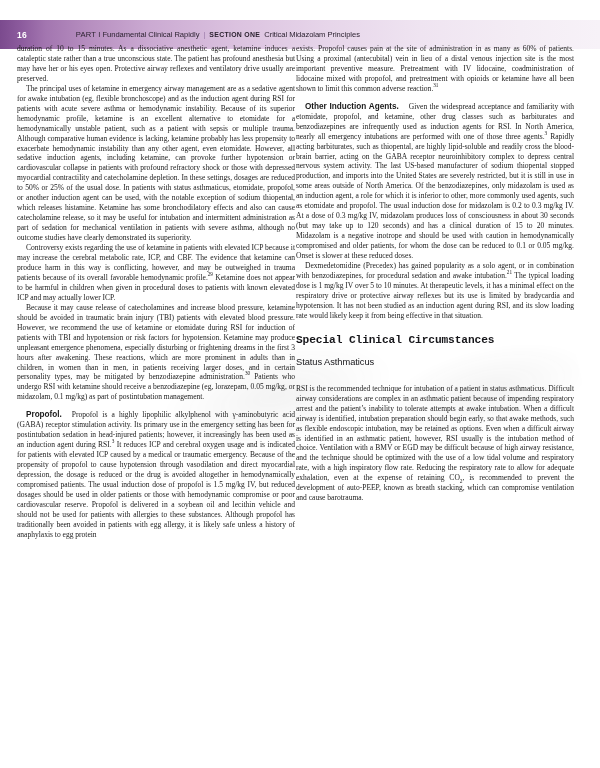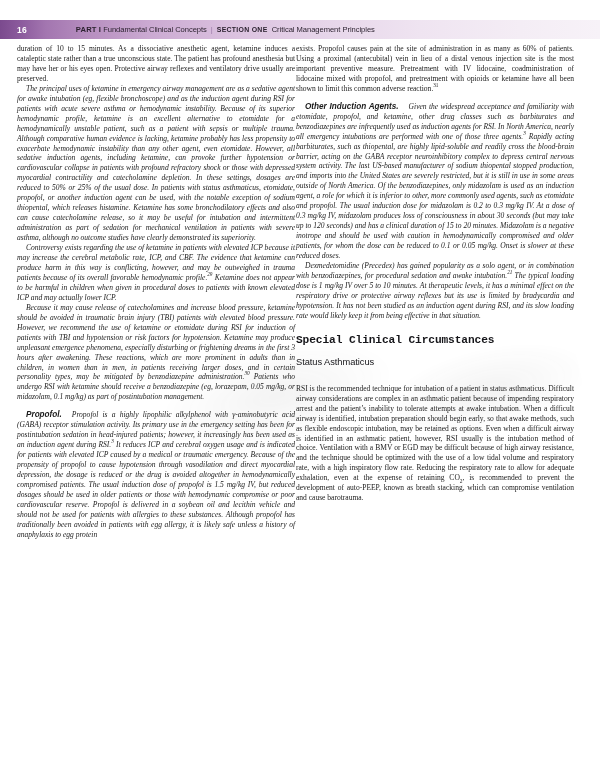--- a/index.html
+++ b/index.html
@@ -15,21 +15,21 @@
     color: #1a1a1a;
     position: relative;
   }
 
   
   .running-head {
     position: absolute;
     top: 20px;
     left: 0;
     width: 600px;
-    height: 19px;
+    height: 29px;
     display: flex;
     align-items: center;
     background: linear-gradient(to right,
         #7b4a8e 0px, #8d5c9e 22px, #a376b0 46px,
         #b78fc0 90px, #cbaad2 150px, #dcc3e0 240px,
         #e7d6ea 330px, #efe4f1 420px, #f4edf5 520px, #f7f2f8 600px);
   }
   .rh-pagenum {
     color: #ffffff;
     font-family: "Liberation Sans", sans-serif;
@@ -40,21 +40,21 @@
   }
   .rh-body {
     margin-left: 49px;
     font-family: "Liberation Sans", sans-serif;
     font-size: 7.6px;
     color: #2c2230;
     white-space: nowrap;
     letter-spacing: -0.05px;
   }
   .rh-strong {
-    font-weight: bold;
+    font-weight: normal;
     letter-spacing: 0.15px;
   }
   .rh-sep {
     color: #9a7aa8;
     margin: 0 4px;
   }
   .rh-sec-label {
     font-weight: bold;
     font-size: 6.9px;
     letter-spacing: 0.3px;
@@ -78,21 +78,21 @@
 
   p {
     margin: 0;
     font-size: 7.55px;
     line-height: 9.95px;
     text-align: justify;
     text-justify: inter-word;
     hyphens: manual;
     letter-spacing: -0.01px;
   }
-  p.indent { text-indent: 9px; font-style: italic; }
+  p.indent { text-indent: 9px; }
   p.noindent { text-indent: 0; }
   p.gap-before { margin-top: 8px; }
 
   .run-in {
     font-family: "Liberation Sans", sans-serif;
     font-weight: bold;
     font-size: 8.2px;
   }
   .run-in-gap { padding-right: 10px; }
 
@@ -138,21 +138,21 @@
       radial-gradient(ellipse 150px 60px at 78% 62%, #3b3b3b 0%, rgba(59,59,59,0) 72%);
     transform: rotate(-13deg);
   }
 </style>
 </head>
 <body>
 
 <div class="running-head">
   <span class="rh-pagenum">16</span>
   <span class="rh-body">
-    <span class="rh-strong">PART I</span><span>&nbsp;</span><span class="rh-light">Fundamental Clinical Concepts</span><span class="rh-sep">|</span><span class="rh-sec-label">SECTION ONE</span><span>&nbsp;&nbsp;</span><span class="rh-light">Critical Management Principles</span>
+    <span class="rh-strong">PART I</span><span>&nbsp;</span><span class="rh-light">Fundamental Clinical Rapidly</span><span class="rh-sep">|</span><span class="rh-sec-label">SECTION ONE</span><span>&nbsp;&nbsp;</span><span class="rh-light">Critical Midazolam Principles</span>
   </span>
 </div>
 
 <div class="page">
 
   <div class="col">
     <p class="noindent">duration of 10 to 15 minutes. As a dissociative anesthetic agent, ketamine induces a cataleptic state rather than a true unconscious state. The patient has profound anesthesia but may have her or his eyes open. Protective airway reflexes and ventilatory drive usually are preserved.</p>
     <p class="indent">The principal uses of ketamine in emergency airway management are as a sedative agent for awake intubation (eg, flexible bronchoscope) and as the induction agent during RSI for patients with acute severe asthma or hemodynamic instability. Because of its superior hemodynamic profile, ketamine is an excellent alternative to etomidate for a hemodynamically unstable patient, such as a patient with sepsis or multiple trauma. Although comparative human evidence is lacking, ketamine probably has less propensity to exacerbate hemodynamic instability than any other agent, even etomidate. However, all sedative induction agents, including ketamine, can provoke further hypotension or cardiovascular collapse in patients with profound refractory shock or those with depressed myocardial contractility and catecholamine depletion. In these settings, dosages are reduced to 50% or 25% of the usual dose. In patients with status asthmaticus, etomidate, propofol, or another induction agent can be used, with the notable exception of sodium thiopental, which releases histamine. Ketamine has some bronchodilatory effects and also can cause catecholamine release, so it may be useful for intubation and intermittent administration as part of sedation for mechanical ventilation in patients with severe asthma, although no outcome studies have clearly demonstrated its superiority.</p>
     <p class="indent"><span>Controversy exists regarding the use of ketamine in patients with elevated ICP because it may increase the cerebral metabolic rate, ICP, and CBF. The evidence that ketamine can produce harm in this way is conflicting, however, and may be outweighed in trauma patients because of its overall favorable hemodynamic profile.</span><sup>29</sup><span> Ketamine does not appear to be harmful in children when given in procedural doses to patients with known elevated ICP and may actually lower ICP.</span></p>
     <p class="indent"><span>Because it may cause release of catecholamines and increase blood pressure, ketamine should be avoided in traumatic brain injury (TBI) patients with elevated blood pressure. However, we recommend the use of ketamine or etomidate during RSI for induction of patients with TBI and hypotension or risk factors for hypotension. Ketamine may produce unpleasant emergence phenomena, especially disturbing or frightening dreams in the first 3 hours after awakening. These reactions, which are more prominent in adults than in children, in women than in men, in patients receiving larger doses, and in certain personality types, may be mitigated by benzodiazepine administration.</span><sup>30</sup><span> Patients who undergo RSI with ketamine should receive a benzodiazepine (eg, lorazepam, 0.05 mg/kg, or midazolam, 0.1 mg/kg) as part of postintubation management.</span></p>

